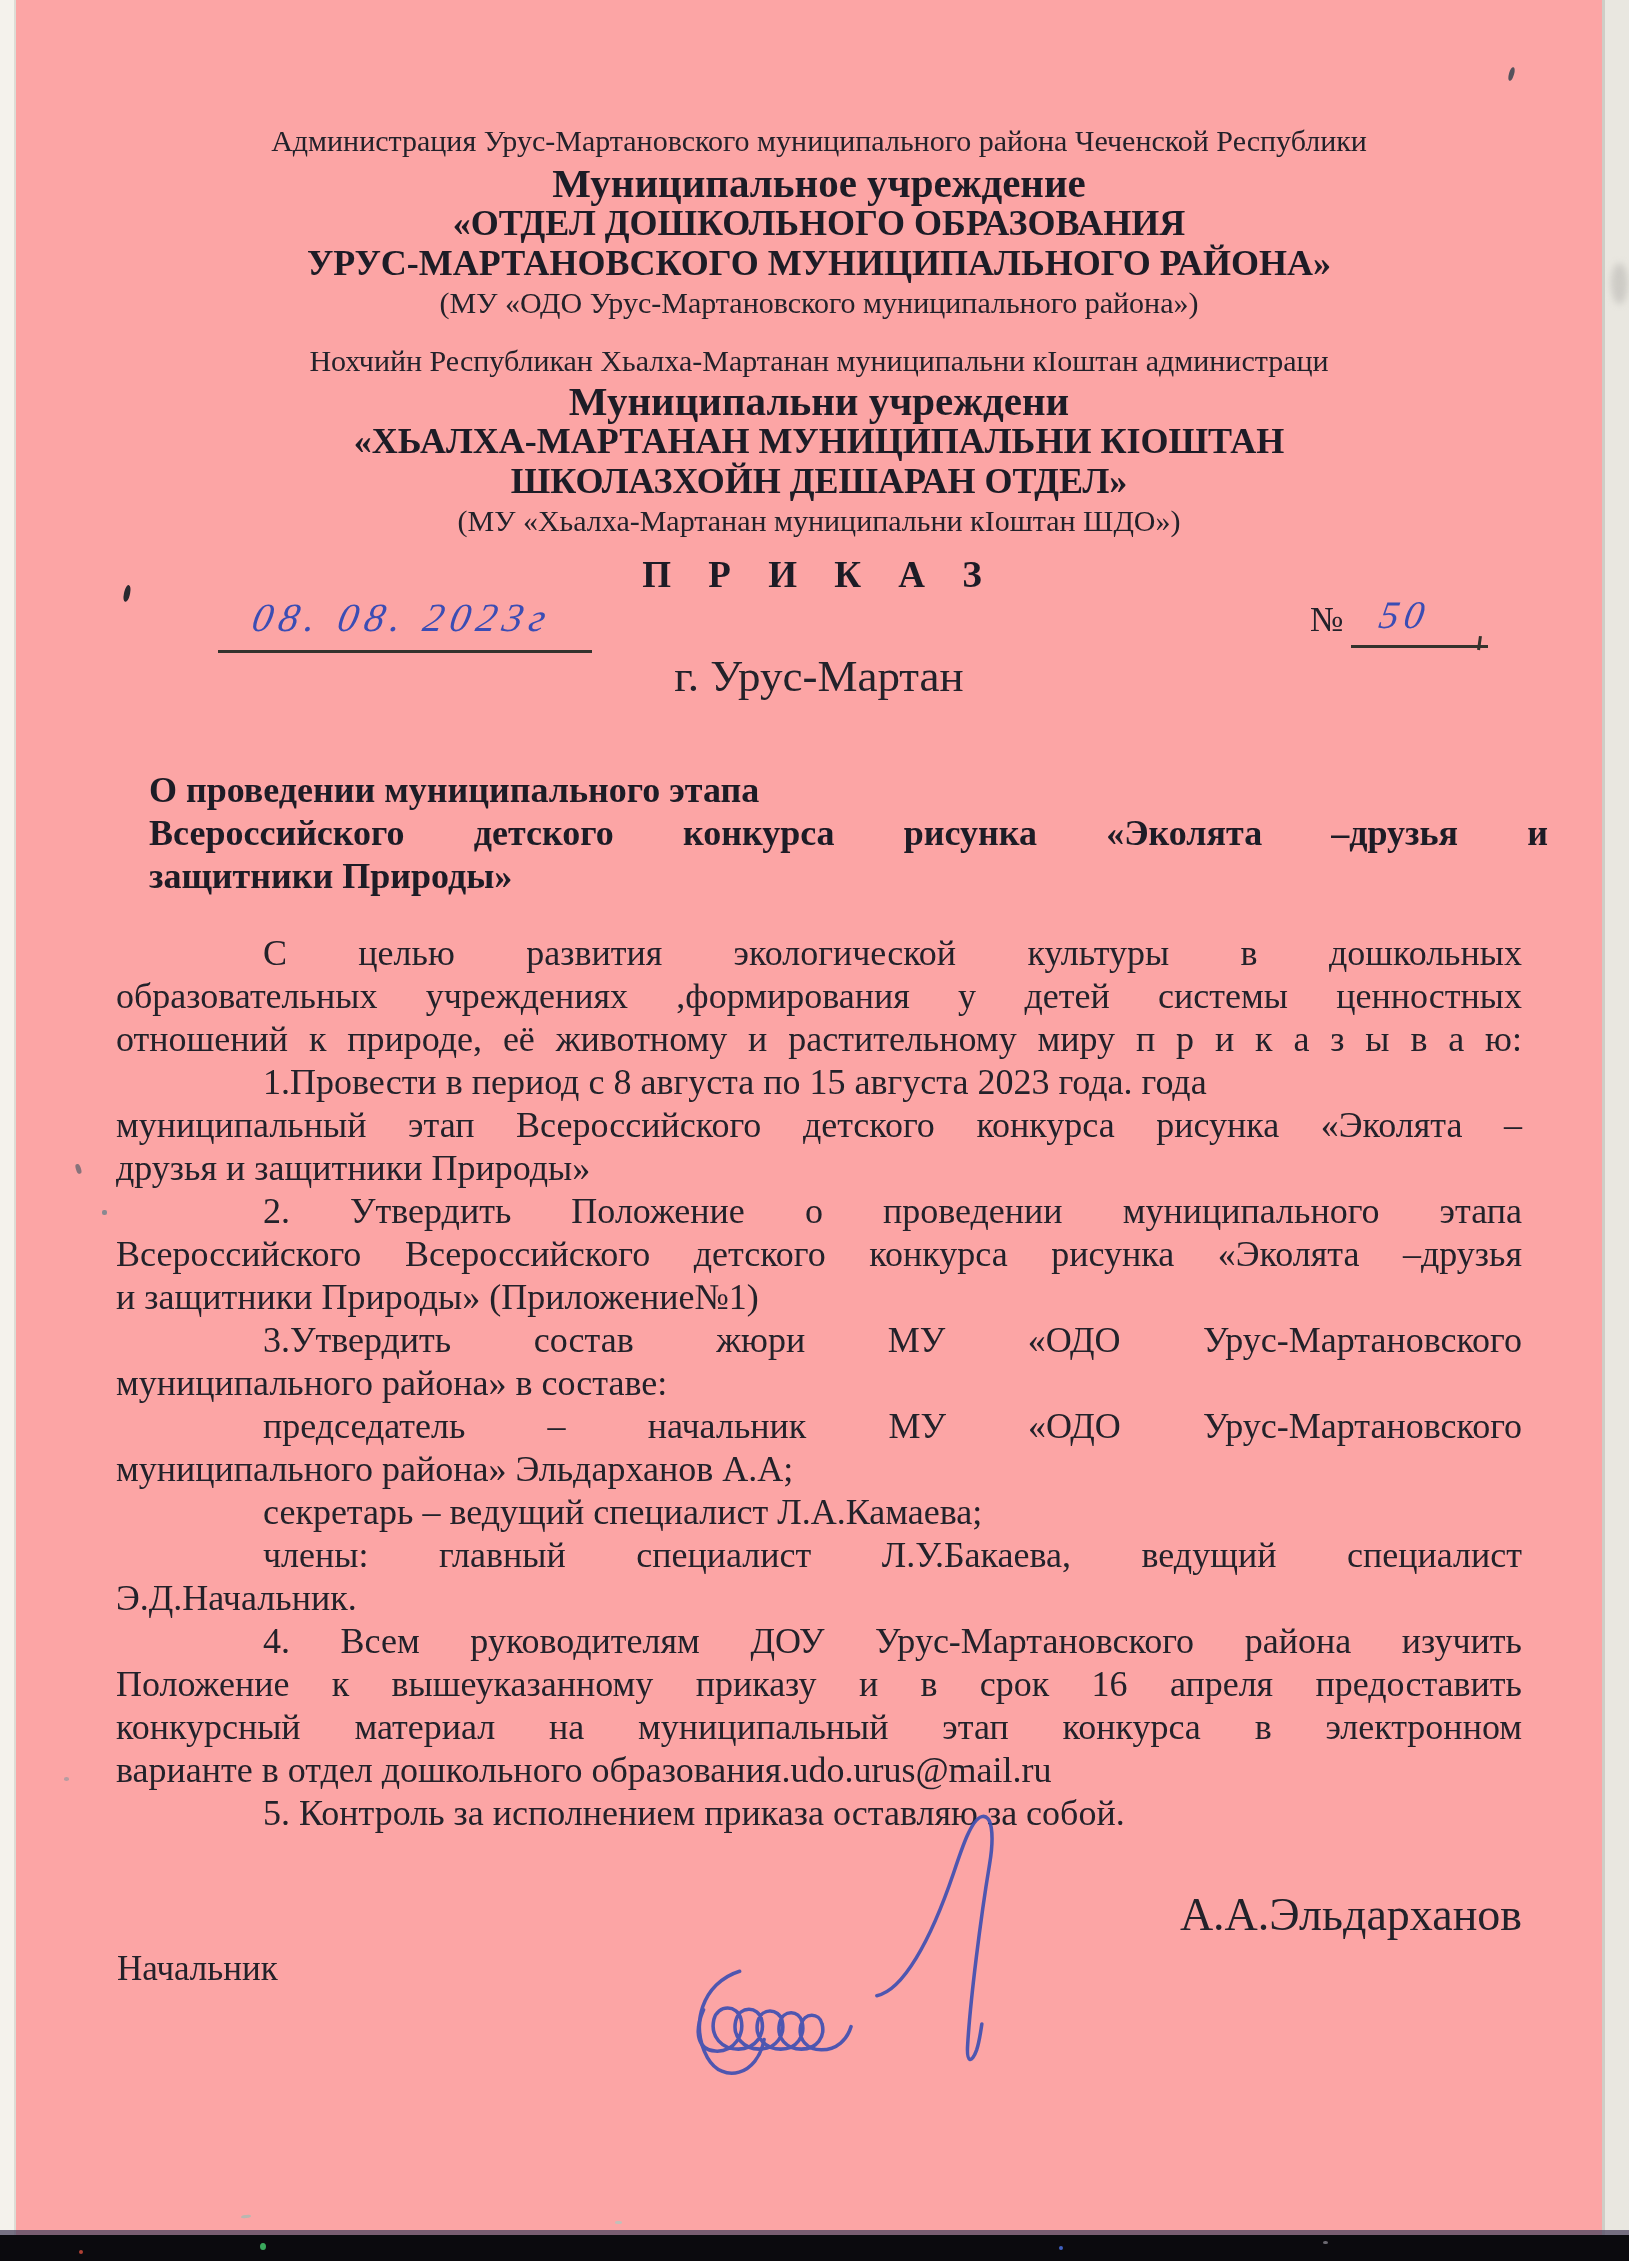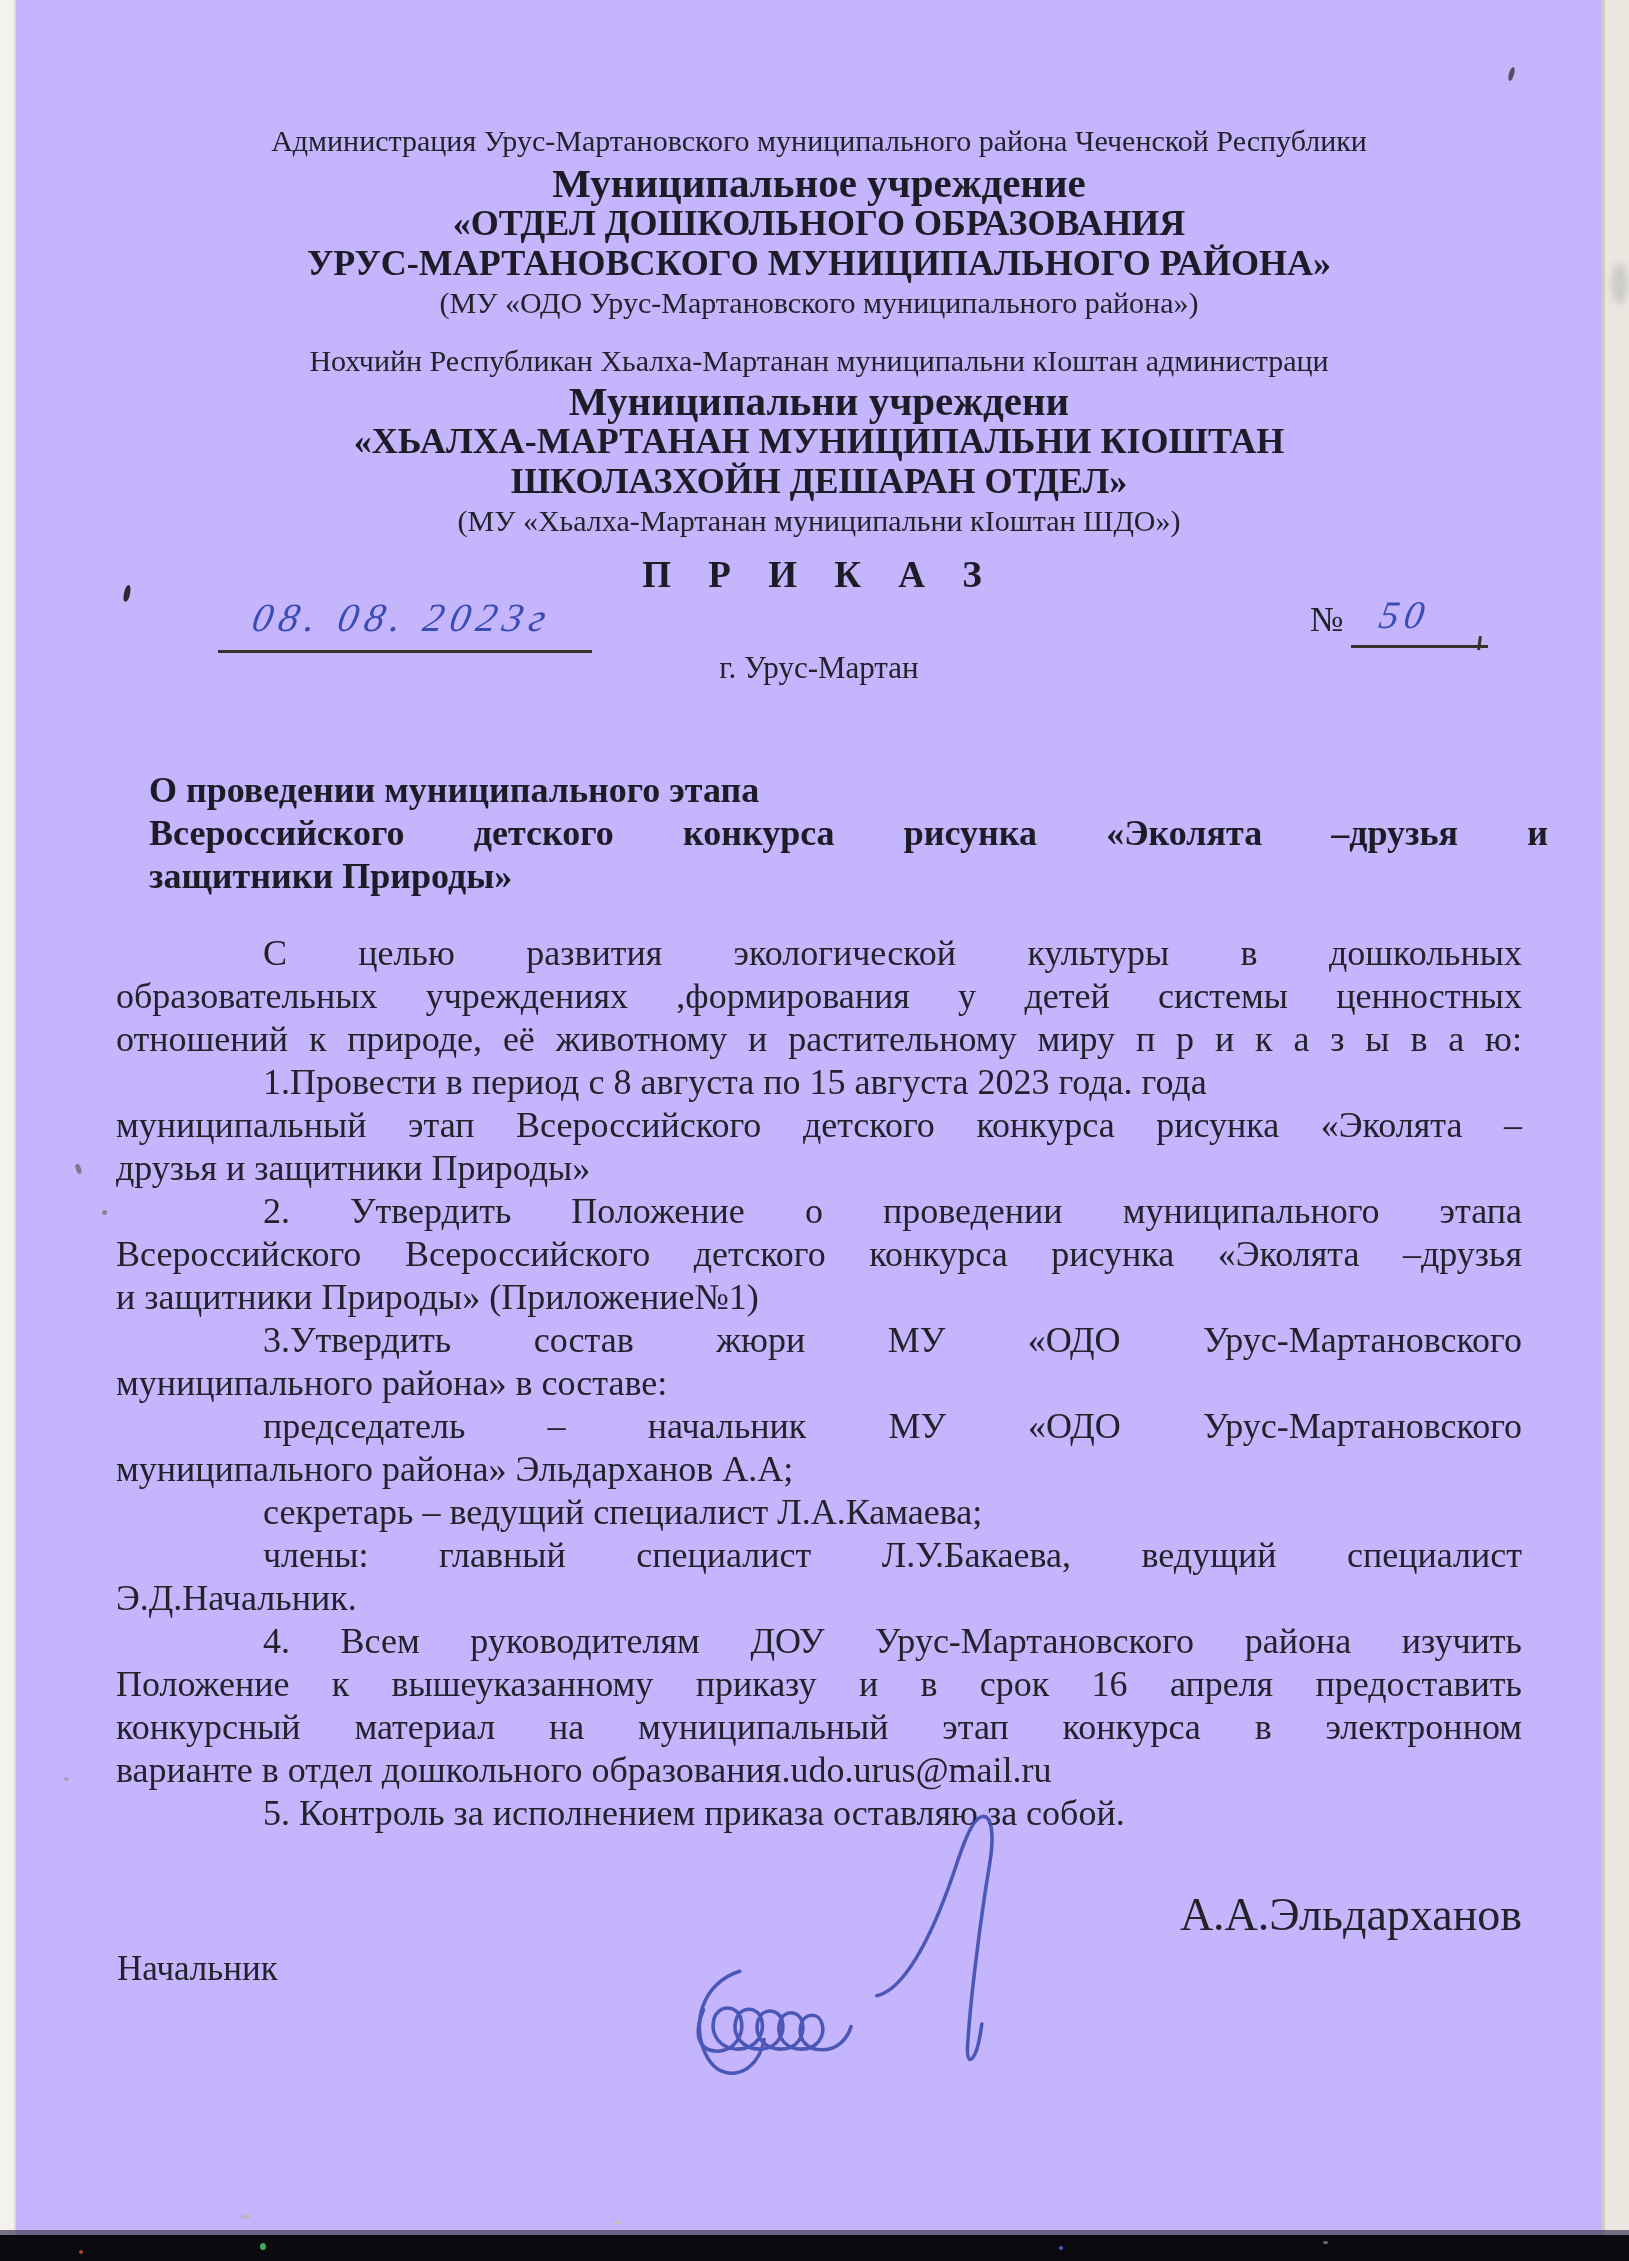--- a/index.html
+++ b/index.html
@@ -1,19 +1,19 @@
 <!DOCTYPE html>
 <html style="font-size:10.3px"><head>
 <meta charset="utf-8">
 <style>
   html,body { margin:0; padding:0; background:#888; }
   .page {
     position:relative;
     width:1630px; height:2261px;
-    background:#c4b5fd;
+    background:#fca5a5;
     overflow:hidden;
     font-family:"Liberation Serif", serif;
     color:#23222a;
   }
   
   .edge-left   { position:absolute; left:14px; top:0; width:1.9px; height:2235px; background:#dedcd5; }
   .edge-left2  { position:absolute; left:0; top:0; width:14px; height:2235px; background:#f4f2ec; }
   .edge-right-strip { position:absolute; left:1605px; top:0; width:24.5px; height:2235px; background:#e9e7e0; }
   .edge-right-line  { position:absolute; left:1602px; top:0; width:3.2px; height:2235px; background:#cfcdc6; }
   .smudge { position:absolute; left:1611px; top:263px; width:17px; height:41px; background:#c6c4bf; border-radius:50%; filter:blur(3.9px); opacity:.8; }
@@ -23,21 +23,21 @@
   .mark { position:absolute; background:#2a2930; border-radius:45%; }
   
   .center { text-align:center; }
   .hblock { position:absolute; left:116px; width:1406px; }
   .h-reg   { font-size:30px; line-height:44px; }
   .h-bold  { font-size:41px; line-height:40px; font-weight:bold; color:#1d1c26; }
   .h-caps  { font-size:36px; line-height:40px; font-weight:bold; color:#1d1c26;text-align:center; }
   .h-reg2  { font-size:30px; line-height:40px; }
   .prikaz { position:absolute; left:116px; width:1406px; text-align:center; top:553px;
             font-size:37px; font-weight:bold; letter-spacing:14px; color:#1d1c26; }
-  .city   { position:absolute; left:116px; width:1406px; text-align:center; top:650px; font-size:31px; }
+  .city   { position:absolute; left:116px; width:1406px; text-align:center; top:650px; font-size:45px; }
   
   .hand { font-style:italic; color:#3b4db4; }
   .date-hand { position:absolute; left:253px; top:594px; font-size:40px; letter-spacing:6.4px;
                transform:skewX(-12deg); }
   .date-line { position:absolute; left:218px; top:650px; width:374px; height:2.6px; background:#34332d; }
   .num-label { position:absolute; left:1310px; top:600px; font-size:35px; color:#23222a; }
   .num-hand  { position:absolute; left:1380px; top:592px; font-size:39px; letter-spacing:5.2px; transform:skewX(-10deg); }
   .num-line  { position:absolute; left:1351px; top:645px; width:137px; height:2.6px; background:#34332d; }
   .num-tick  { position:absolute; left:1478px; top:636px; width:2.6px; height:14px; background:#34332d; transform:rotate(8deg); }
   

